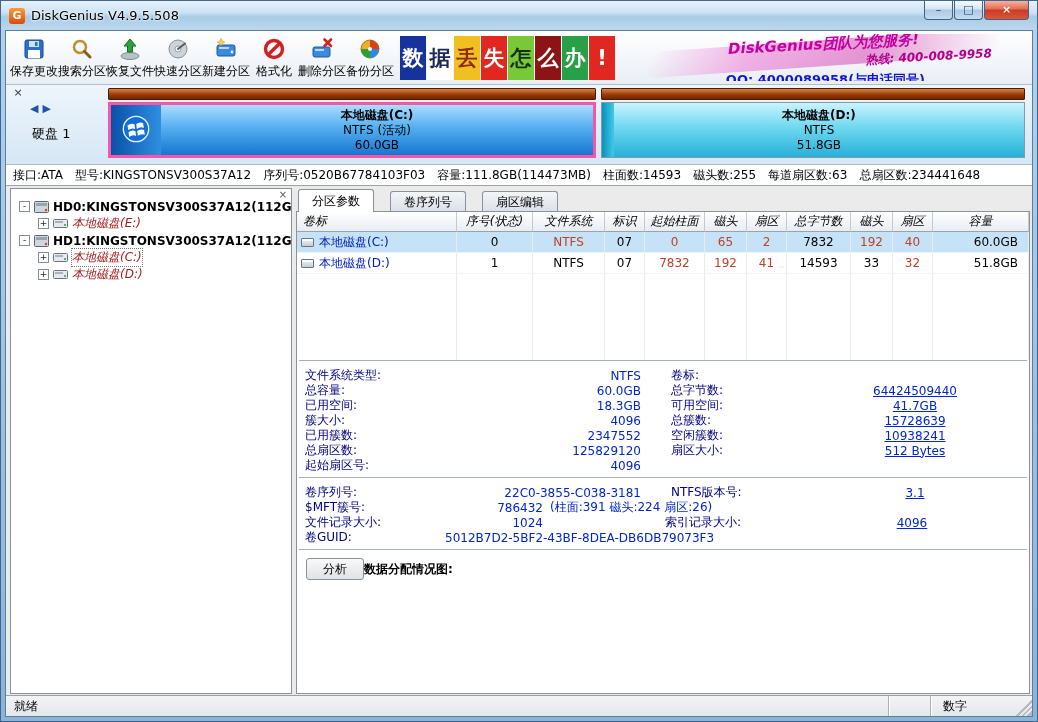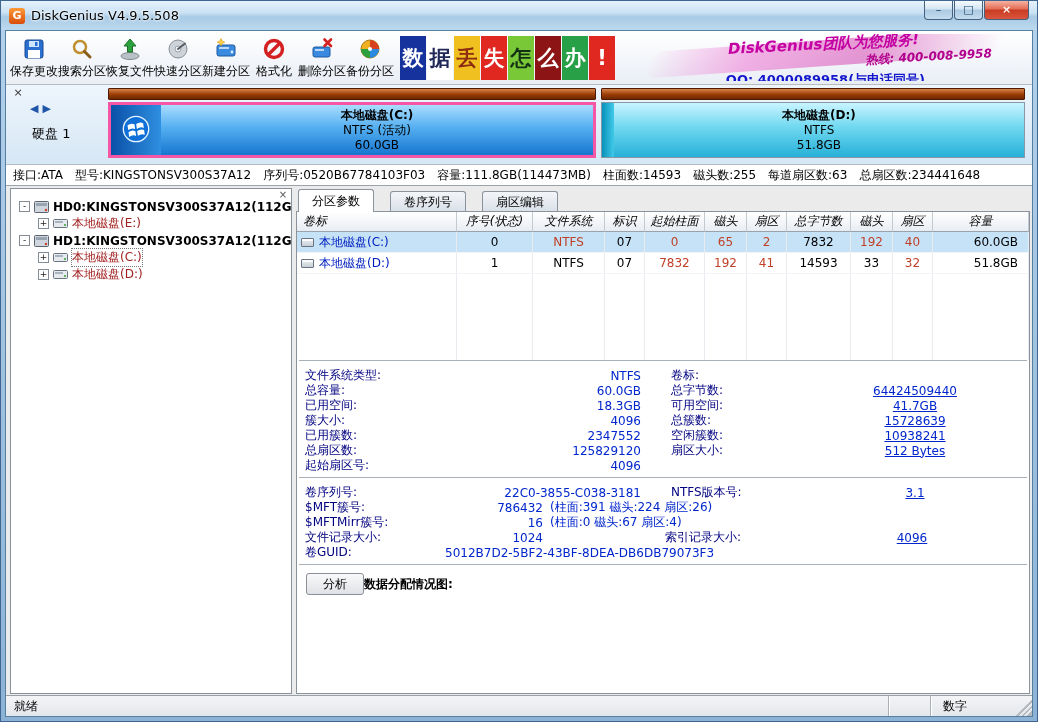--- a/index.html
+++ b/index.html
@@ -74,21 +74,21 @@
   .main{flex:1;display:flex;background:#ebebeb;padding:2px 2px 1px 4px;min-height:0;}
   .tree-panel{width:282px;flex:none;background:#fff;border:1px solid #89919b;position:relative;padding-top:9px;overflow:hidden;}
   .tree-close{position:absolute;top:0;right:2px;width:12px;height:12px;line-height:11px;text-align:center;font-size:10px;color:#555;cursor:default;}
   .tnode{height:17px;display:flex;align-items:center;gap:4px;padding-left:8px;white-space:nowrap;cursor:default;}
   .tnode.child{padding-left:27px;}
   .expander{width:11px;height:11px;flex:none;border:1px solid #848c96;background:#fff;
     font-size:9px;line-height:9px;text-align:center;color:#222;}
   .tico{flex:none;display:flex;}
   .tlabel{overflow:hidden;}
   .tlabel.hd{font-weight:bold;}
-  .tlabel.part{color:#a12020;}
+  .tlabel.part{color:#a12020;font-style:italic;}
   .tnode.selnode .tlabel{outline:1px dotted #777;}
   .splitter{width:4px;flex:none;cursor:ew-resize;}
 
   .right{flex:1;display:flex;flex-direction:column;min-width:0;}
   .tabstrip{height:23px;flex:none;display:flex;align-items:flex-end;gap:16px;padding-left:2px;}
   .tab{padding:3px 13px;border:1px solid #8a929c;border-bottom:none;border-radius:3px 3px 0 0;
     background:linear-gradient(#f3f5f8,#dbe1e9);height:20px;line-height:14px;cursor:default;position:relative;}
   .tab.active{background:#fff;height:23px;line-height:17px;z-index:2;margin-bottom:-1px;}
   .panel-body{flex:1;border:1px solid #8a929c;background:#fff;display:flex;flex-direction:column;min-height:0;overflow:hidden;}
 
@@ -493,25 +493,20 @@
                 <span class="dv1">22C0-3855-C038-3181</span>
                 <span class="dl2">NTFS版本号:</span>
                 <span class="dv2">3.1</span>
               </div>
               <div class="drow">
                 <span class="dl1">$MFT簇号:</span>
                 <span class="dvmid">786432</span>
                 <span class="dextra">(柱面:391 磁头:224 扇区:26)</span>
               </div>
               <div class="drow">
-                <span class="dl1">$MFTMirr簇号:</span>
-                <span class="dvmid">16</span>
-                <span class="dextra">(柱面:0 磁头:67 扇区:4)</span>
-              </div>
-              <div class="drow">
                 <span class="dl1">文件记录大小:</span>
                 <span class="dvmid">1024</span>
                 <span class="dl2 m">索引记录大小:</span>
                 <span class="dv2">4096</span>
               </div>
               <div class="drow">
                 <span class="dl1">卷GUID:</span>
                 <span class="dguid">5012B7D2-5BF2-43BF-8DEA-DB6DB79073F3</span>
               </div>
             </div>

